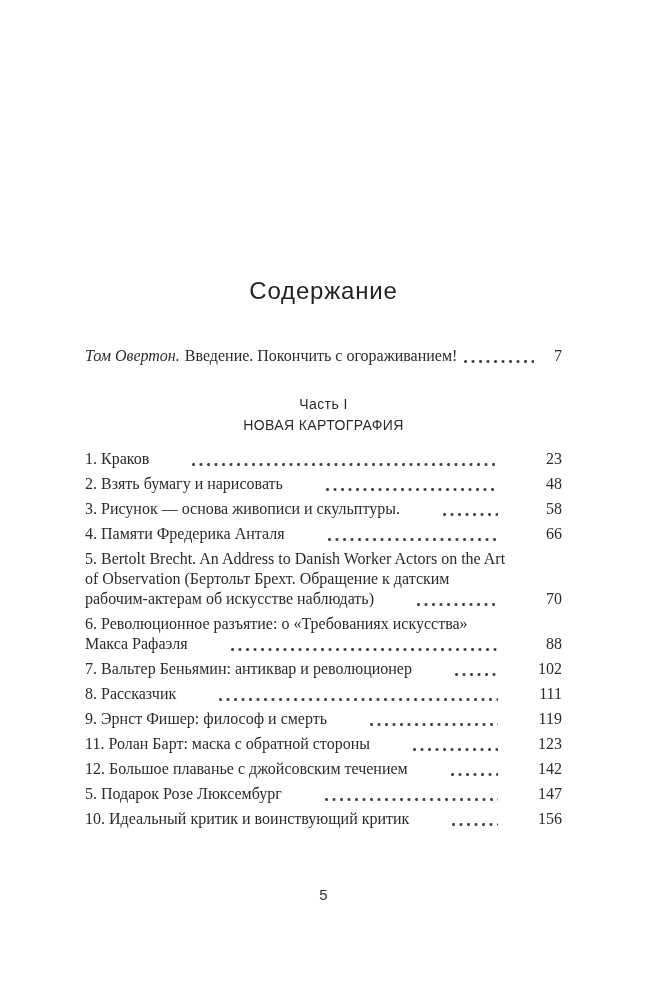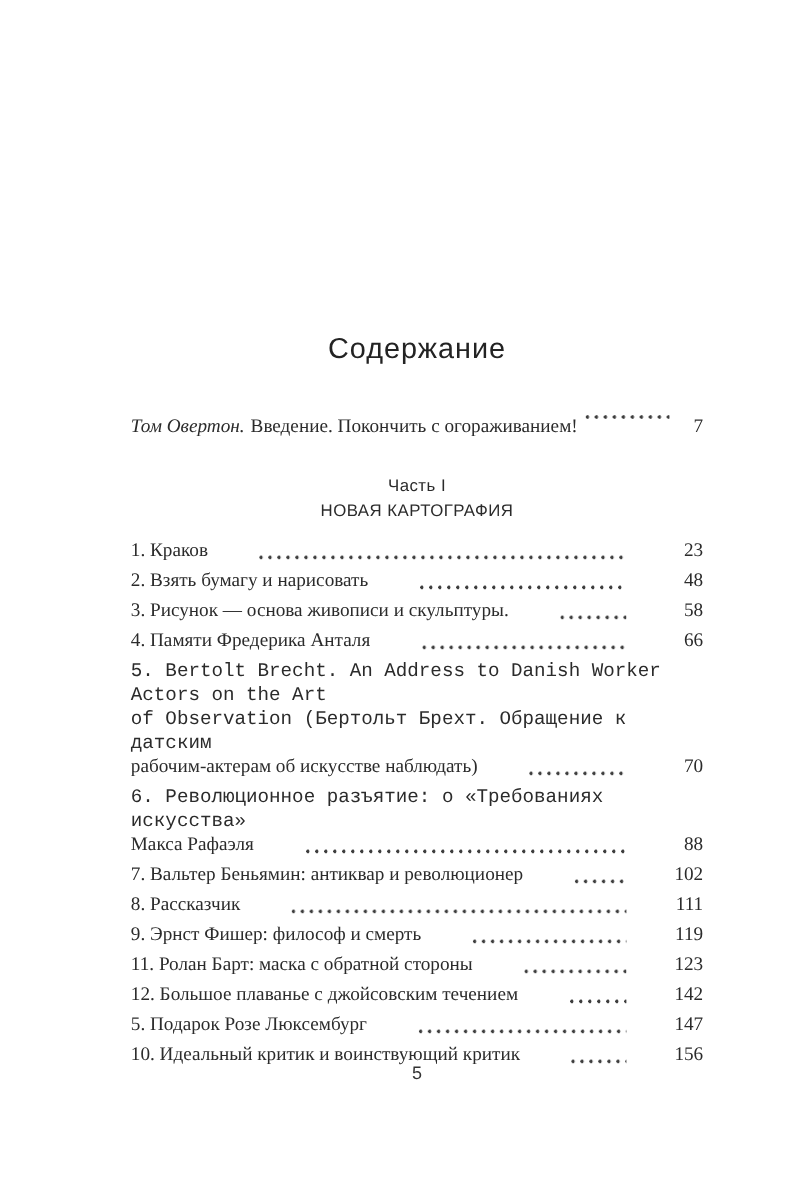--- a/index.html
+++ b/index.html
@@ -7,60 +7,59 @@
   body {
     width: 667px; height: 1000px;
     font-family: "Liberation Serif", serif;
     color: #2b2b2b;
     position: relative;
     overflow: hidden;
   }
   .page {
     position: absolute; inset: 0;
     background: #ffffff;
-    margin-left: 24px;
   }
   .content {
     position: absolute;
     left: 85px; width: 477px; top: 0; height: 1000px;
   }
   .toc-title {
     position: absolute;
     top: 277px; left: 0; width: 100%;
     text-align: center;
     font-family: "Liberation Sans", sans-serif;
     font-weight: 400;
     font-size: 24px;
     letter-spacing: 0.8px;
     color: #232323;
   }
   .intro-row {
     position: absolute;
     top: 346px; left: 0; width: 100%;
     font-size: 16px; line-height: 20px;
-    display: flex; 
+    display: flex; align-items: flex-end;
   }
   .intro-author { font-style: italic; margin-right: 5px; white-space: nowrap; }
   .intro-text { white-space: nowrap; }
   .part-header {
     position: absolute;
     top: 394px; left: 0; width: 100%;
     text-align: center;
     font-family: "Liberation Sans", sans-serif;
     font-size: 14px; line-height: 21px;
     letter-spacing: 0.4px;
     color: #2b2b2b;
   }
   .toc-entries {
     position: absolute;
     top: 449px; left: 0; width: 100%;
     font-size: 16px;
   }
   .toc-entry { margin-bottom: 5px; }
-  .entry-line { line-height: 20px; font-family: Liberation Mono, monospace; }
+  .entry-line { line-height: 20px; }
   .entry-row { display: flex; align-items: flex-end; line-height: 20px; gap: 36px; }
   .entry-text { flex: 0 0 auto; }
   .dot-leader {
     flex: 1 1 auto; min-width: 12px;
     height: 3px;
     margin: 0 2px 3px 7px;
     background-image: radial-gradient(circle at 1.5px 1.5px, #3d3d3d 1.25px, rgba(0,0,0,0) 1.6px);
     background-size: 7.5px 3px;
     background-repeat: repeat-x;
     background-position: left bottom;

